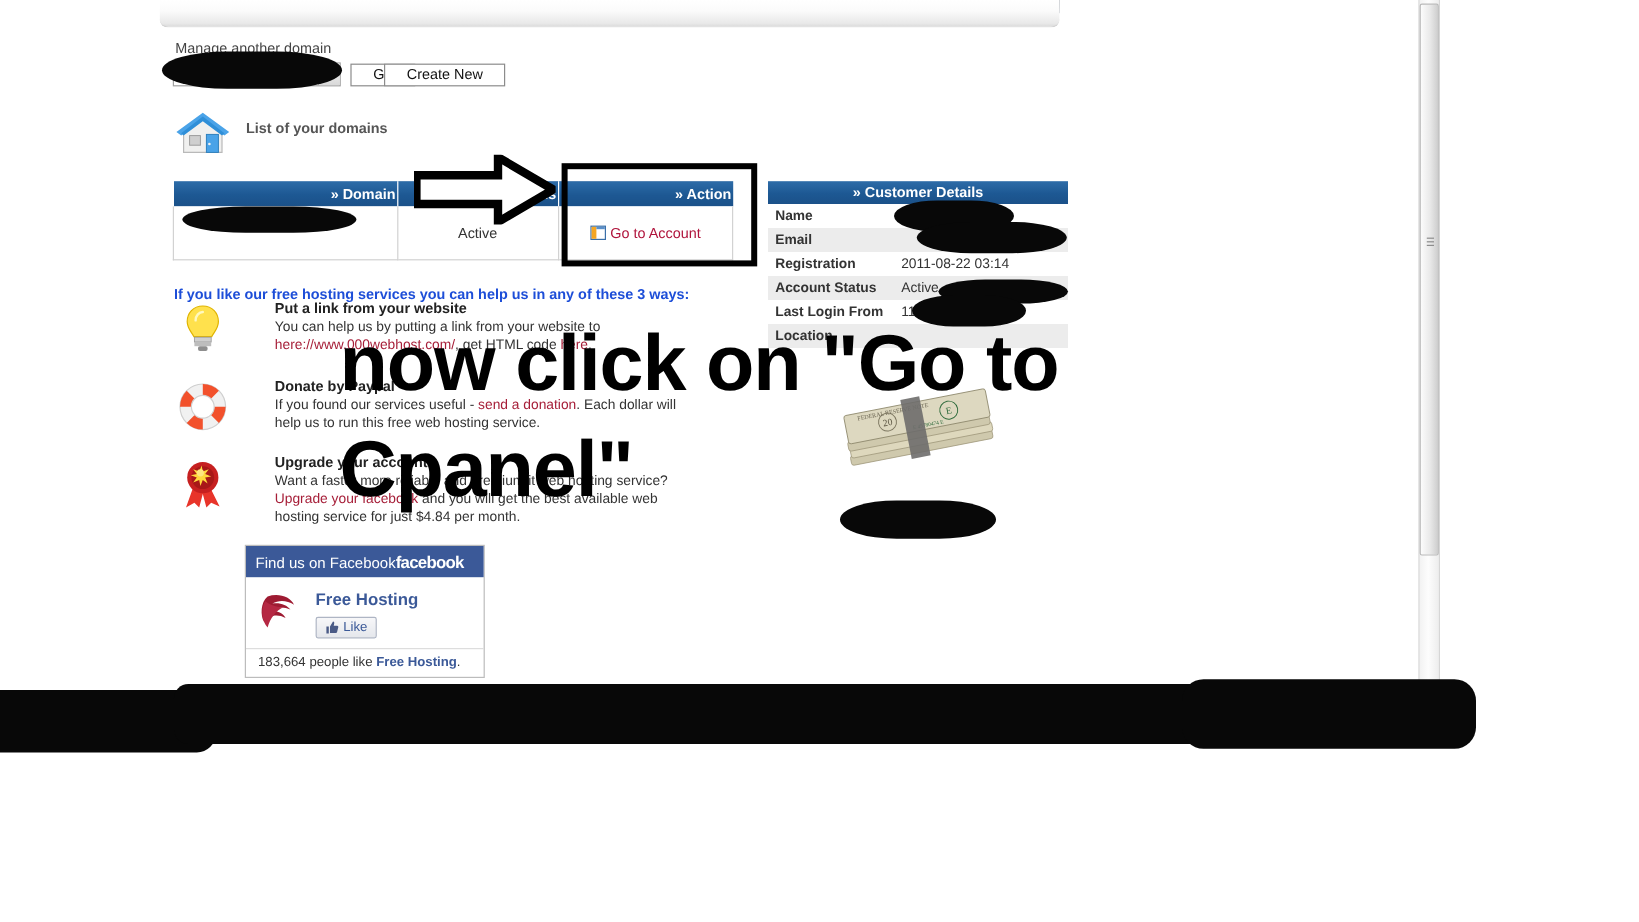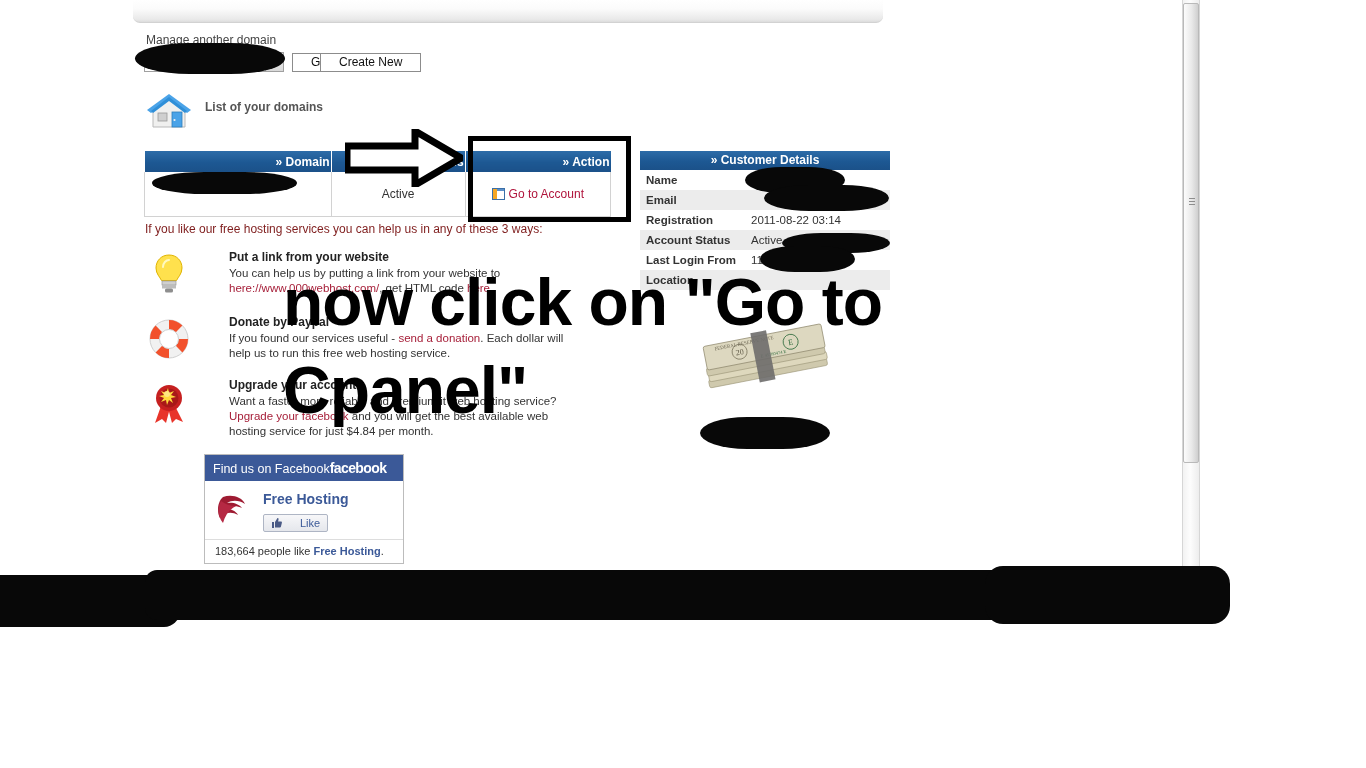--- a/index.html
+++ b/index.html
@@ -96,42 +96,42 @@
     background: linear-gradient(to bottom, #2d6ca8 0%, #1d5893 55%, #1b5189 100%);
     color:#fff; font-weight:bold; font-size:12px; text-align:center; height:19px; line-height:19px;
   }
   .cust-row { display:flex; height:20px; align-items:center; }
   .cust-row.alt { background:#ececec; }
   .cust-row .k { width:105px; padding-left:6px; font-weight:bold; color:#333; }
   .cust-row .v { flex:1; color:#333; }
   .cust-row .v.email { color:#a61e38; }
 
   
-  .ways-intro { position:absolute; left:145px; top:222px; font-size:12px; color:#7f1d1d; }
+  .ways-intro { position:absolute; left:145px; top:238px; font-size:12px; color:#1d4ed8;font-weight:bold; }
   .way { position:absolute; left:145px; width:430px; }
   .way .ico { position:absolute; left:0; top:0; width:48px; height:48px; }
   .way .txt { margin-left:84px; font-size:11.5px; color:#333; line-height:15px; }
   .way .ttl { font-weight:bold; font-size:12px; color:#222; display:block; margin-bottom:1px; }
   .way a { color:#a61e38; text-decoration:none; }
   #way-1 { top:250px; }
   #way-2 { top:315px; }
   #way-3 { top:378px; }
 
   
   .fb-box {
     position:absolute; left:204px; top:454px; width:200px;
     border:1px solid #bcbcbc; background:#fff; box-sizing:border-box;
   }
   .fb-head { background:#3b5998; color:#fff; height:26px; line-height:26px; padding:0 8px; font-size:12.5px; }
   .fb-head b { font-size:14px; letter-spacing:-0.6px; }
   .fb-body { padding:10px 10px 6px 10px; display:flex; align-items:flex-start; }
   .fb-logo { width:40px;height:38px;flex:none;margin-right:8px; }
   .fb-name { color:#3b5998; font-weight:bold; font-size:14px; display:block; margin-bottom:7px; }
   .fb-like {
-    display:inline-flex;align-items:flex-start;gap:17px;
+    display:inline-flex;align-items:flex-start;gap:3px;
     border:1px solid #aeb5c4;border-radius:2px;
     background:linear-gradient(to bottom,#f7f7f9,#e5e7ec);
     font-size:11px;color:#3b5998;padding:2px 7px;cursor:pointer;
   }
   .fb-count { border-top:1px solid #dddddd; padding:5px 10px 6px 10px; font-size:11px; color:#333; }
   .fb-count b { color:#3b5998; }
 
   
   .money-wrap { position:absolute; left:697px; top:322px; width:150px; height:118px; }
   .earn-money-label {

